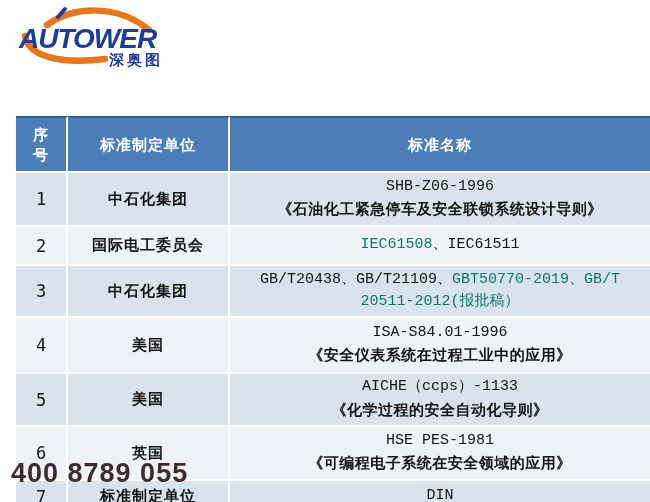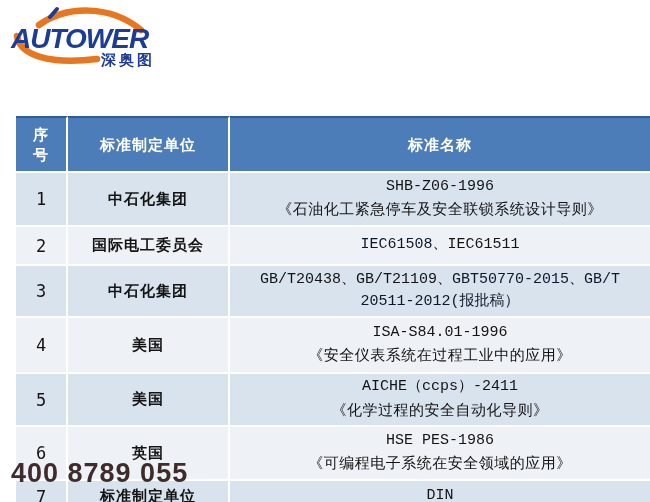--- a/index.html
+++ b/index.html
@@ -5,21 +5,21 @@
   html,body { margin:0; padding:0; }
   body {
     width:650px; height:502px;
     background:#ffffff;
     position:relative;
     font-family:"Liberation Sans", sans-serif;
     overflow:hidden;
   }
 
   
-  .logo { position:absolute; left:9px; top:4px; }
+  .logo { position:absolute; left:17px; top:4px; }
 
   
   table.standards {
     position:absolute; left:16px; top:76px;
     width:634px;
     border-collapse:separate; border-spacing:0;
     table-layout:fixed;
     margin-top:40px;
   }
   col.c-num { width:52px; }
@@ -67,24 +67,24 @@
     font-size:17px;
   }
   .org { font-weight:bold; font-size:15px; letter-spacing:1px; }
   .line {
     font-family:"Liberation Mono","DejaVu Sans Mono", monospace;
     font-size:15px;
     line-height:1.5;
   }
   .line .cjk {
     font-family:"Liberation Sans", sans-serif;
-    font-weight:normal;
+    font-weight:bold;
     letter-spacing:0.5px;
   }
-  .red { color:#0f172a; }
+  .red { color:#0f766e; }
 
   
   .phone {
     position:absolute; left:11px; top:458px; width:526px;
     text-align:left;
     font-size:27px; font-weight:700;
     color:#402b2c;
     letter-spacing:1px;
   }
 </style>
@@ -127,45 +127,45 @@
         <td class="num">2</td>
         <td class="org">国际电工委员会</td>
         <td>
           <div class="line"><span class="red ">IEC61508</span><span class="">、IEC61511</span></div>
         </td>
       </tr>
       <tr class="odd">
         <td class="num">3</td>
         <td class="org">中石化集团</td>
         <td>
-          <div class="line"><span class="">GB/T20438、GB/T21109、</span><span class="red ">GBT50770-2015、GB/T</span></div>
+          <div class="line"><span class="">GB/T20438、GB/T21109、</span><span class="red ">GBT50770-2019、GB/T</span></div>
           <div class="line"><span class="red ">20511-2012(报批稿）</span></div>
         </td>
       </tr>
       <tr class="even">
         <td class="num">4</td>
         <td class="org">美国</td>
         <td>
           <div class="line"><span class="">ISA-S84.01-1996</span></div>
           <div class="line"><span class="cjk">《安全仪表系统在过程工业中的应用》</span></div>
         </td>
       </tr>
       <tr class="odd">
         <td class="num">5</td>
         <td class="org">美国</td>
         <td>
-          <div class="line"><span class="">AICHE（ccps）-2411</span></div>
+          <div class="line"><span class="">AICHE（ccps）-1133</span></div>
           <div class="line"><span class="cjk">《化学过程的安全自动化导则》</span></div>
         </td>
       </tr>
       <tr class="even">
         <td class="num">6</td>
         <td class="org">英国</td>
         <td>
-          <div class="line"><span class="">HSE PES-1986</span></div>
+          <div class="line"><span class="">HSE PES-1981</span></div>
           <div class="line"><span class="cjk">《可编程电子系统在安全领域的应用》</span></div>
         </td>
       </tr>
       <tr class="odd">
         <td class="num">7</td>
         <td class="org">标准制定单位</td>
         <td>
           <div class="line"><span class="">DIN</span></div>
         </td>
       </tr>

